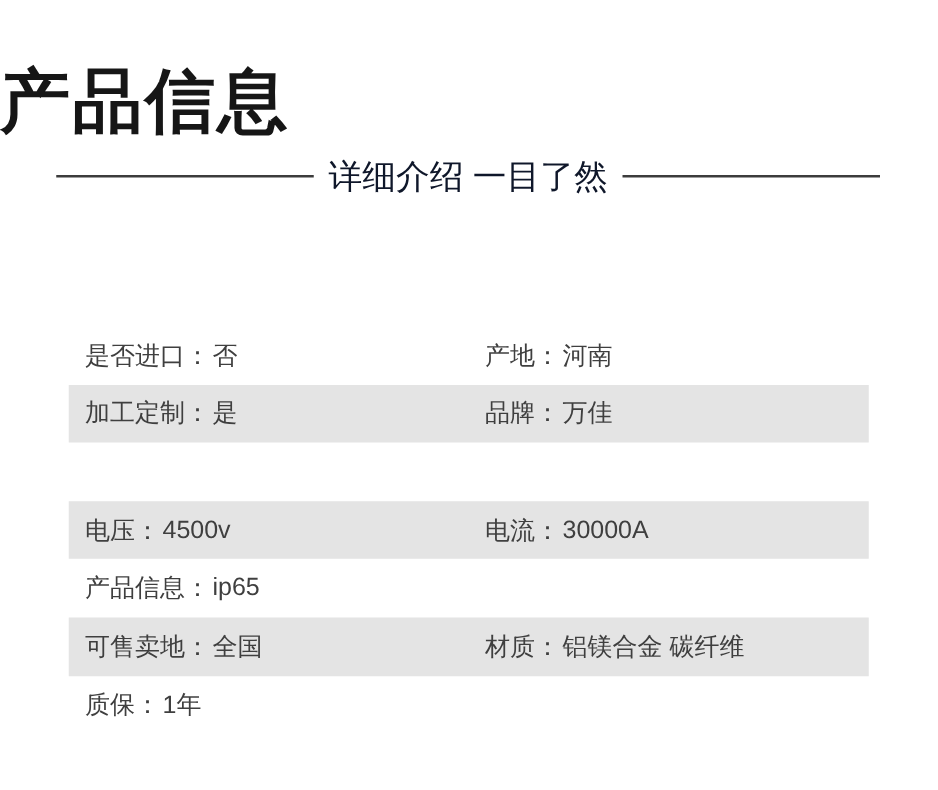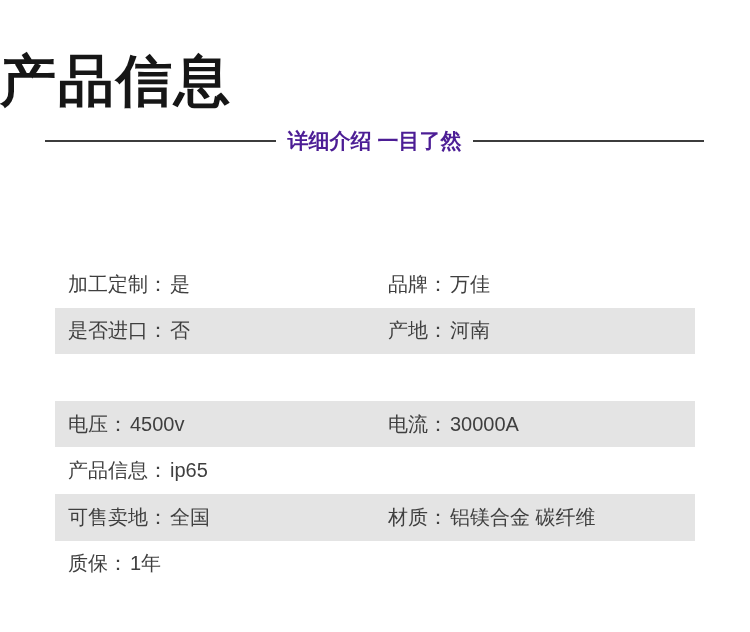--- a/index.html
+++ b/index.html
@@ -32,23 +32,23 @@
     align-items: center;
     height: 30px;
   }
   .subtitle-line {
     flex: 1;
     height: 2px;
     background: #3c3c3c;
   }
   .subtitle-text {
     padding: 0 12px;
-    font-size: 21px;
-    font-weight: 700;
-    color: #4c1d95;
+    font-size: 27px;
+    font-weight: 400;
+    color: #0f172a;
     white-space: nowrap;
   }
   .spec-table {
     position: absolute;
     left: 55px;
     top: 211px;
     width: 640px;
   }
   .spec-row {
     display: flex;
@@ -79,36 +79,36 @@
 
   <div class="subtitle-row">
     <div class="subtitle-line"></div>
     <div class="subtitle-text">详细介绍 一目了然</div>
     <div class="subtitle-line"></div>
   </div>
 
   <div class="spec-table">
       <div class="spec-row">
         <div class="spec-cell">
+          <span class="spec-label">是否进口：</span>
+          <span class="spec-value">否</span>
+        </div>
+        <div class="spec-cell">
+          <span class="spec-label">产地：</span>
+          <span class="spec-value">河南</span>
+        </div>
+      </div>
+      <div class="spec-row">
+        <div class="spec-cell">
           <span class="spec-label">加工定制：</span>
           <span class="spec-value">是</span>
         </div>
         <div class="spec-cell">
           <span class="spec-label">品牌：</span>
           <span class="spec-value">万佳</span>
-        </div>
-      </div>
-      <div class="spec-row">
-        <div class="spec-cell">
-          <span class="spec-label">是否进口：</span>
-          <span class="spec-value">否</span>
-        </div>
-        <div class="spec-cell">
-          <span class="spec-label">产地：</span>
-          <span class="spec-value">河南</span>
         </div>
       </div>
       <div class="spec-row">
       </div>
       <div class="spec-row">
         <div class="spec-cell">
           <span class="spec-label">电压：</span>
           <span class="spec-value">4500v</span>
         </div>
         <div class="spec-cell">

